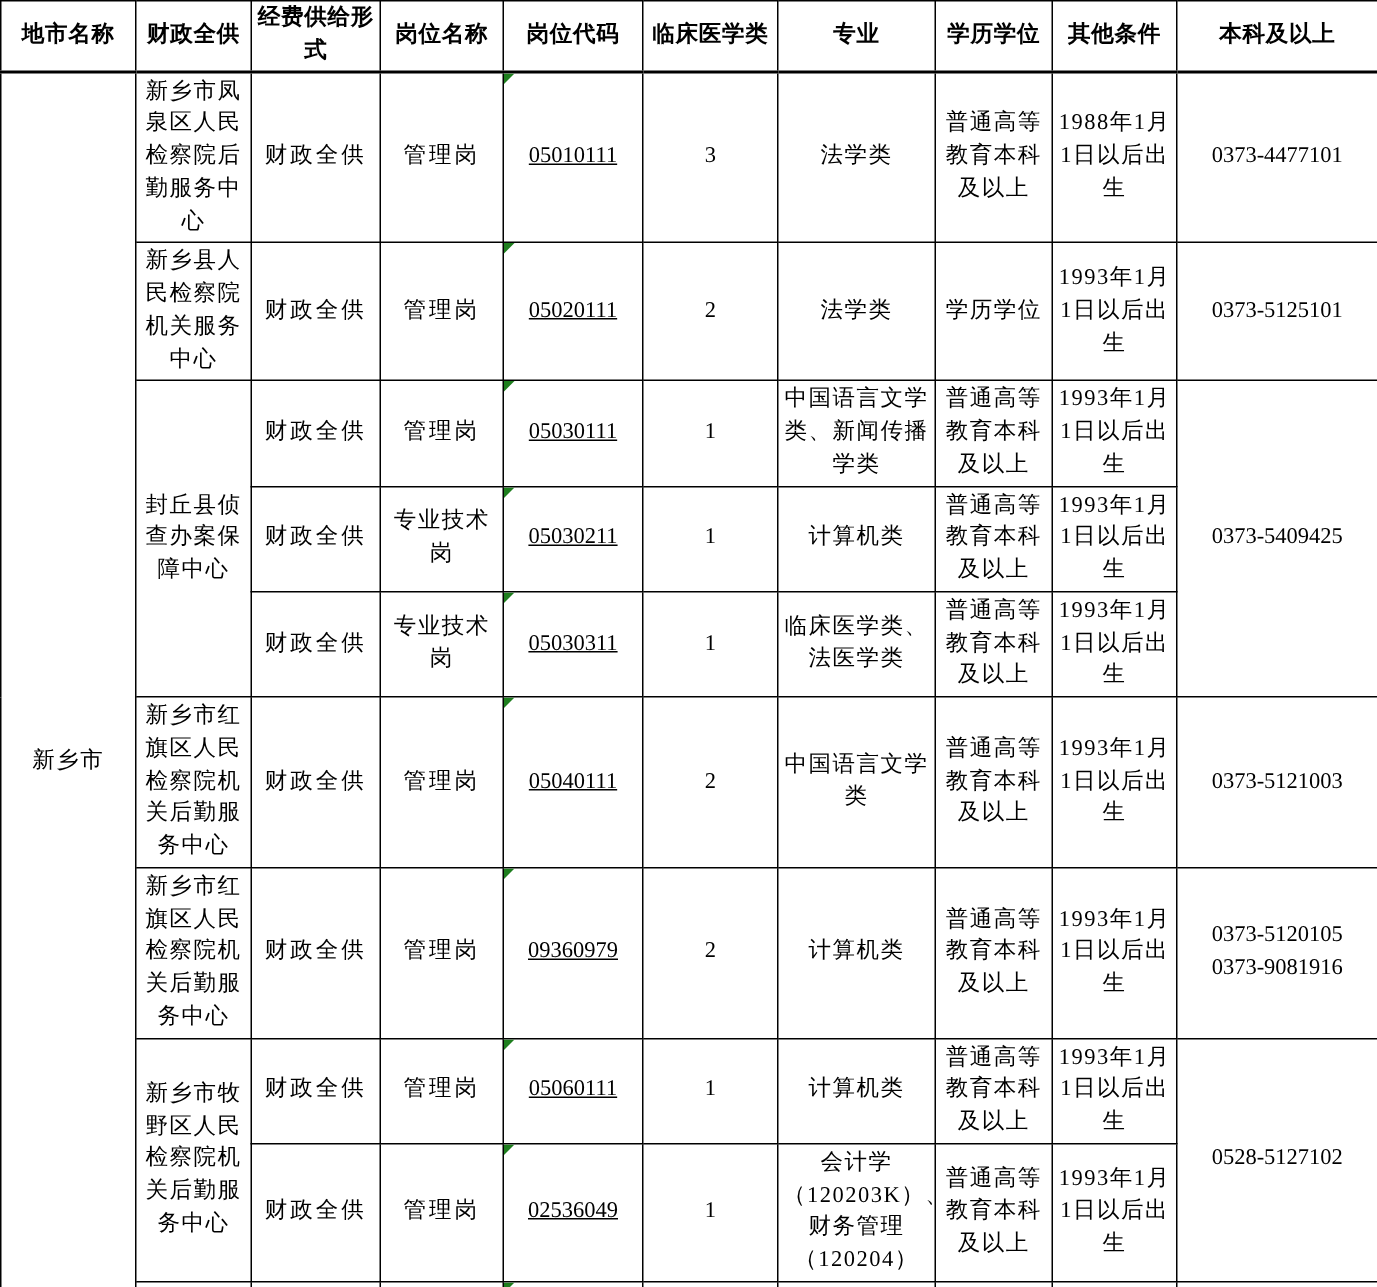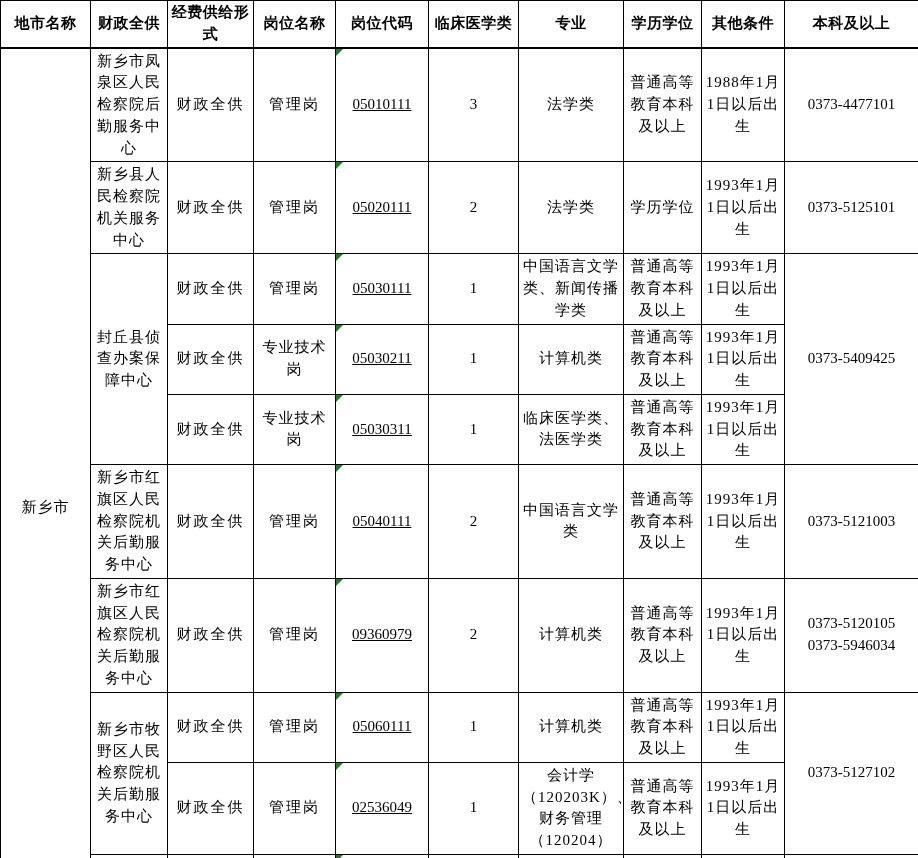--- a/index.html
+++ b/index.html
@@ -140,32 +140,32 @@
     <tr style="height:105px">
       <td class="cn">新乡市红旗区人民检察院机关后勤服务中心</td>
       <td class="spaced">财政全供</td>
       <td class="spaced">管理岗</td>
       <td class="code-cell"><span class="flag"></span><span>09360979</span></td>
       <td class="num">2</td>
       <td class="cn">计算机类</td>
       <td class="cn">普通高等教育本科及以上</td>
       <td class="cn">1993年1月1日以后出生</td>
       <td class="phone-cell">0373-5120105
-0373-5946034</td>
+0373-9081916</td>
     </tr>
     <tr style="height:62px">
       <td rowspan="2" class="cn">新乡市牧野区人民检察院机关后勤服务中心</td>
       <td class="spaced">财政全供</td>
       <td class="spaced">管理岗</td>
       <td class="code-cell"><span class="flag"></span><span>05060111</span></td>
       <td class="num">1</td>
       <td class="cn">计算机类</td>
       <td class="cn">普通高等教育本科及以上</td>
       <td class="cn">1993年1月1日以后出生</td>
-      <td rowspan="2" class="phone-cell">0373-5127102</td>
+      <td rowspan="2" class="phone-cell">0528-5127102</td>
     </tr>
     <tr style="height:80px">
       <td class="spaced">财政全供</td>
       <td class="spaced">管理岗</td>
       <td class="code-cell"><span class="flag"></span><span>02536049</span></td>
       <td class="num">1</td>
       <td class="cn">会计学（120203K）、 财务管理（120204）</td>
       <td class="cn">普通高等教育本科及以上</td>
       <td class="cn">1993年1月1日以后出生</td>
     </tr>

